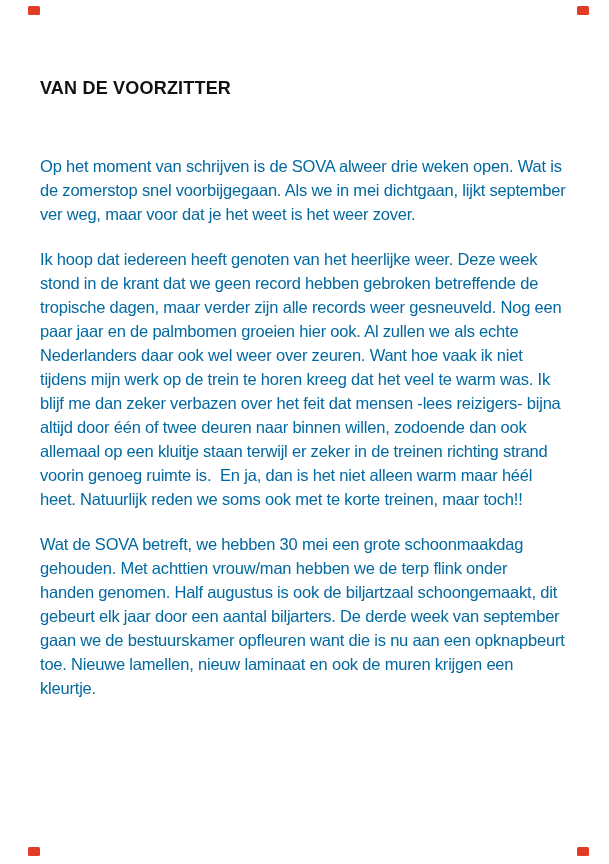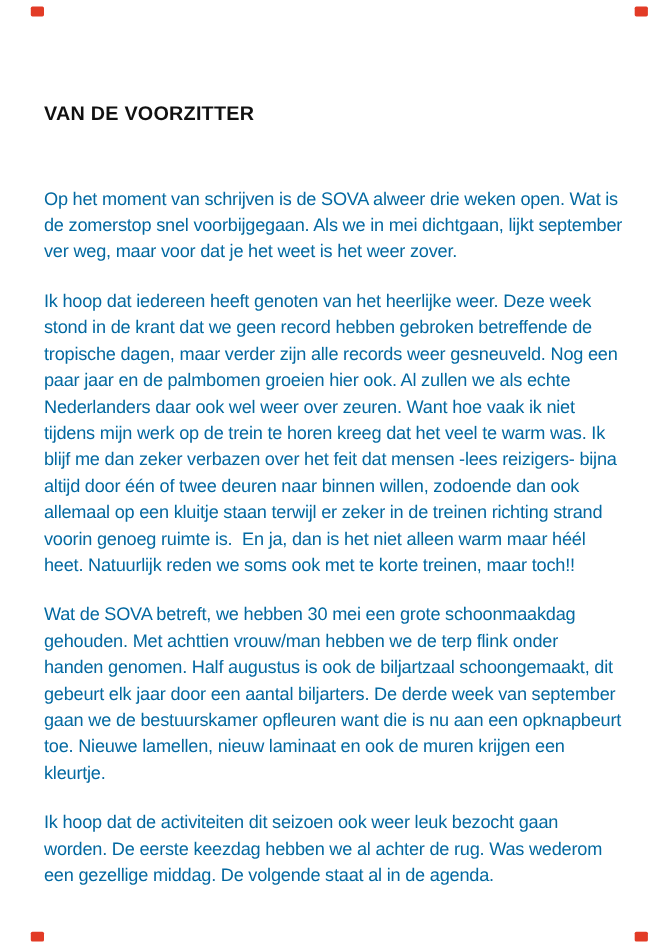--- a/index.html
+++ b/index.html
@@ -9,21 +9,21 @@
   }
   .page {
     position: relative;
     width: 609px;
     height: 864px;
     background: #ffffff;
     overflow: hidden;
     font-family: "Liberation Sans", sans-serif;
     color: #1e1e1e;
     box-sizing: border-box;
-    padding: 15px 36px 0 40px;
+    padding: 0 36px 0 40px;
   }
   .corner-mark {
     position: absolute;
     width: 12px;
     height: 9px;
     border-radius: 1.5px;
   }
   .corner-mark.tl { left: 28px;  top: 6px; }
   .corner-mark.tr { right: 20px; top: 6px; }
   .corner-mark.bl { left: 28px;  bottom: 8px; }
@@ -74,17 +74,14 @@
 heet. Natuurlijk reden we soms ook met te korte treinen, maar toch!!</p>
 
   <p class="doc-par">Wat de SOVA betreft, we hebben 30 mei een grote schoonmaakdag
 gehouden. Met achttien vrouw/man hebben we de terp flink onder
 handen genomen. Half augustus is ook de biljartzaal schoongemaakt, dit
 gebeurt elk jaar door een aantal biljarters. De derde week van september
 gaan we de bestuurskamer opfleuren want die is nu aan een opknapbeurt
 toe. Nieuwe lamellen, nieuw laminaat en ook de muren krijgen een
 kleurtje.</p>
 
-  <p class="doc-par">Ik hoop dat de activiteiten dit seizoen ook weer leuk bezocht gaan
-worden. De eerste keezdag hebben we al achter de rug. Was wederom
-een gezellige middag. De volgende staat al in de agenda.</p>
 
 </div>
 
 </body></html>

